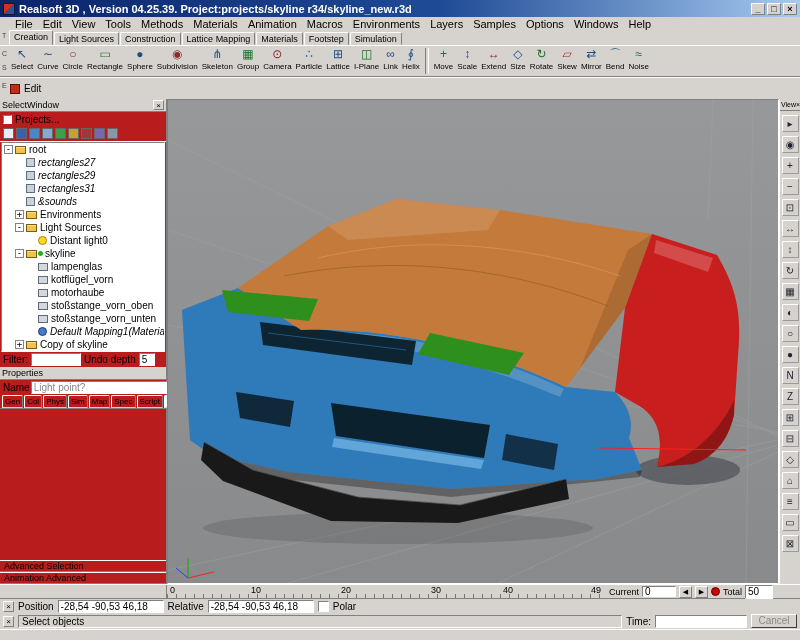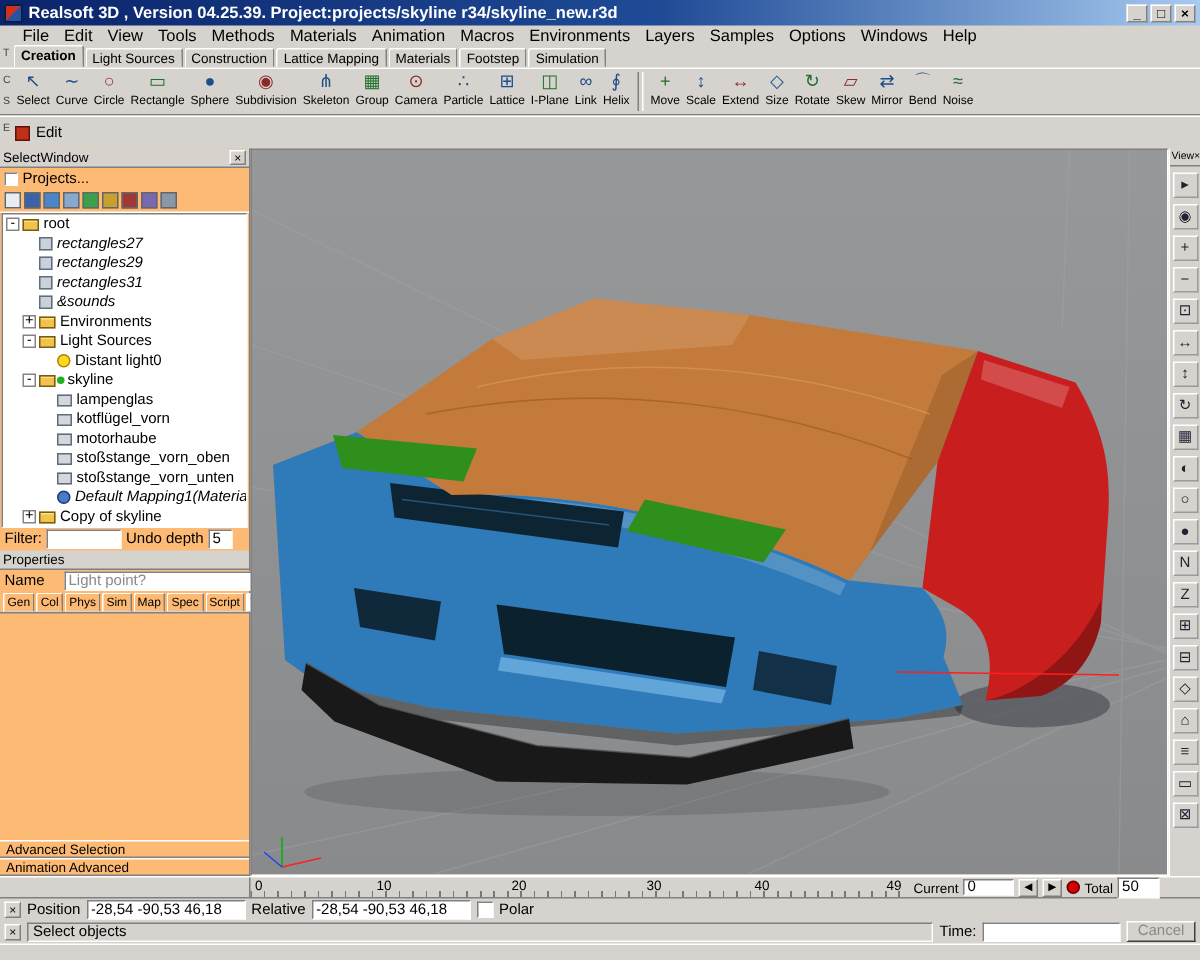--- a/index.html
+++ b/index.html
@@ -10,36 +10,36 @@
   .titlebar{height:17px;background:linear-gradient(90deg,#0a246a 0%,#1f4b96 55%,#a6caf0 100%);display:flex;align-items:center;padding:0 3px;color:#fff;font-weight:bold;}
   .app-icon{width:12px;height:12px;margin-right:4px;background:linear-gradient(135deg,#d03020 0 50%,#2a52a0 50% 100%);border:1px solid #0a1a3a;flex:none;}
   .title-text{flex:1;white-space:nowrap;overflow:hidden;font-size:11px;}
   .winbtn{width:14px;height:12px;background:#d6d3ce;color:#000;font-size:9px;line-height:10px;text-align:center;margin-left:2px;border:1px solid;border-color:#fff #808080 #808080 #fff;flex:none;}
   
   .menubar{height:14px;display:flex;align-items:center;padding-left:10px;}
   .menubar span{padding:0 5px;font-size:11px;}
   
   .tabrow{height:15px;display:flex;align-items:flex-end;padding-left:9px;border-bottom:1px solid #fff;}
   .tab{font-size:9px;padding:1px 4px;margin-right:1px;background:#d6d3ce;border:1px solid;border-color:#fff #808080 #d6d3ce #fff;border-radius:2px 2px 0 0;height:13px;}
-  .tab.active{height:15px;font-weight:bold;}
+  .tab.active{height:15px;font-weight:normal;}
   
   .toolbar{height:31px;display:flex;align-items:flex-start;padding:1px 0 0 9px;border-bottom:1px solid #808080;overflow:hidden;}
   .tool{display:flex;flex-direction:column;align-items:center;padding:0 2px;}
   .tglyph{font-size:12px;height:15px;line-height:15px;color:#1d4e89;}
   .tool:nth-child(3n) .tglyph{color:#8a2a2a;}
   .tool:nth-child(4n) .tglyph{color:#1e6f2a;}
   .tlbl{font-size:8px;white-space:nowrap;}
   .tsep{width:4px;height:26px;border-left:1px solid #808080;border-right:1px solid #fff;margin:1px 3px;flex:none;}
   
   .editrow{height:22px;display:flex;align-items:center;gap:4px;padding-left:10px;border-top:1px solid #fff;font-size:10px;}
   .edit-icon{width:10px;height:10px;background:#c03018;border:1px solid #601008;flex:none;}
   .dockletter{position:absolute;left:2px;font-size:7px;color:#444;}
   
   .main{display:flex;height:485px;}
-  .leftpanel{width:167px;background:#fdba74;display:flex;flex-direction:column;border-right:1px solid #808080;}
+  .leftpanel{width:167px;background:#b91c1c;display:flex;flex-direction:column;border-right:1px solid #808080;}
   .lp-h{height:13px;display:flex;align-items:center;font-size:9px;padding:0 2px;border-bottom:1px solid #808080;background:#d6d3ce;}
   .lp-h .grow{flex:1;}
   .xbtn{width:11px;height:10px;font-size:8px;line-height:9px;text-align:center;background:#d6d3ce;border:1px solid;border-color:#fff #808080 #808080 #fff;flex:none;}
   .projrow{height:14px;display:flex;align-items:center;gap:3px;font-size:10px;padding:0 3px;}
   .projbox{width:9px;height:9px;background:#fff;border:1px solid;border-color:#808080 #fff #fff #808080;flex:none;}
   .lpicons{height:16px;display:flex;gap:2px;align-items:center;padding:0 3px;border-bottom:1px solid #fff;}
   .lpi{width:11px;height:11px;border:1px solid #666;flex:none;}
   .c1{background:#e8ecf4;}.c2{background:#3a62a8;}.c3{background:#4a86c8;}.c4{background:#88a8d0;}
   .c5{background:#3aa04a;}.c6{background:#c8a030;}.c7{background:#a03838;}.c8{background:#7868b0;}.c9{background:#8898a8;}
   .tree{height:210px;background:#fff;border:1px solid;border-color:#808080 #fff #fff #808080;margin:0 1px;font-size:10px;overflow:hidden;}
@@ -49,21 +49,21 @@
   .exp-sp{width:11px;flex:none;}
   .ticon{flex:none;margin-right:3px;}
   .i-folder{width:11px;height:8px;background:#f2c24e;border:1px solid #7a5c0e;box-shadow:inset 0 1px 0 #fce08a;}
   .i-box{width:9px;height:9px;background:#c9d2da;border:1px solid #5e6e7e;}
   .i-light{width:9px;height:9px;border-radius:50%;background:#ffd820;border:1px solid #b08000;}
   .i-mesh{width:10px;height:8px;background:#d4d8de;border:1px solid #606a78;}
   .i-map{width:9px;height:9px;border-radius:50%;background:#4a7ac8;border:1px solid #1a3a78;}
   .curdot{width:5px;height:5px;border-radius:50%;background:#20b020;margin:0 2px 0 -2px;flex:none;}
   .it{font-style:italic;}
   .filterrow{height:15px;display:flex;align-items:center;gap:3px;font-size:10px;padding:0 3px;}
-  .namerow{height:15px;display:flex;align-items:center;gap:13px;font-size:10px;padding:0 3px;}
+  .namerow{height:15px;display:flex;align-items:center;gap:1px;font-size:10px;padding:0 3px;}
   .grayval{color:#8a8a8a;}
   .ptabs{height:14px;display:flex;align-items:flex-end;padding-left:2px;border-bottom:1px solid #808080;}
   .ptab{font-size:8px;padding:1px 2px;border:1px solid;border-color:#fff #808080 #d6d3ce #fff;margin-right:1px;border-radius:2px 2px 0 0;}
   .ptab.active{background:#fff;font-weight:bold;}
   .lp-fill{flex:1;}
   .collbar{height:12px;border-top:1px solid #fff;border-bottom:1px solid #808080;font-size:9px;padding-left:4px;display:flex;align-items:center;}
   
   .viewport{width:612px;height:485px;position:relative;border:1px solid;border-color:#808080 #fff #fff #808080;}
   .viewport svg{display:block;}
   

